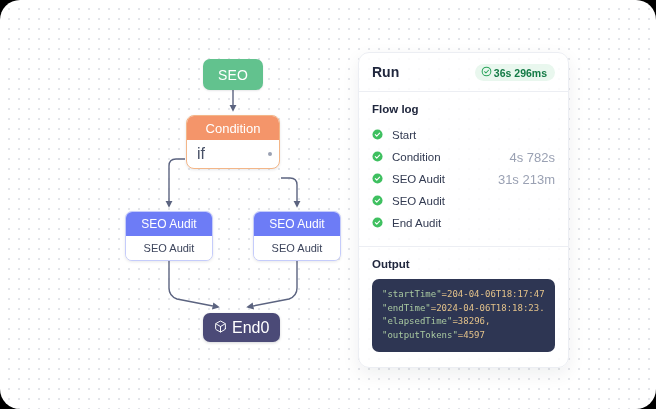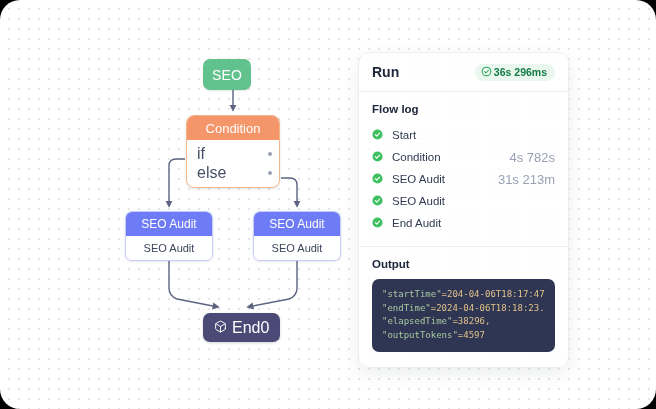--- a/index.html
+++ b/index.html
@@ -44,21 +44,21 @@
 
   .node {
     position: absolute;
     box-sizing: border-box;
   }
 
   
   .node-start {
     left: 203px;
     top: 59px;
-    width: 48px;
+    width: 60px;
     height: 31px;
     background: #62c28e;
     border-radius: 7px;
     display: flex;
     align-items: center;
     justify-content: center;
     color: #ffffff;
     font-size: 14px;
     letter-spacing: .2px;
     box-shadow: 0 1px 2px rgba(16,24,40,.10);
@@ -177,21 +177,21 @@
     border-bottom: 1px solid #eceef3;
   }
   .panel-title {
     font-size: 14px;
     font-weight: bold;
     color: #20273d;
     text-align: right;
   }
   .badge {
     display: flex;
-    align-items: center;
+    align-items: flex-end;
     gap: 2px;
     background: #e9f7ee;
     color: #137a45;
     border-radius: 10px;
     padding: 2px 8px 2px 6px;
     font-size: 10.5px;
     font-weight: bold;
   }
 
   .panel-section { padding: 11px 13px 10px 13px; }
@@ -265,24 +265,20 @@
 
     <div class="node node-start">
       <span>SEO</span>
     </div>
 
     <div class="node node-condition">
       <div class="head">Condition</div>
       <div class="body">
         <div class="cond-row">
           <span>if</span>
-          <span class="handle"></span>
-        </div>
-        <div class="cond-row">
-          <span>else</span>
           <span class="handle"></span>
         </div>
       </div>
     </div>
 
     <div class="node node-audit left">
       <div class="head">SEO Audit</div>
       <div class="body">SEO Audit</div>
     </div>
 

